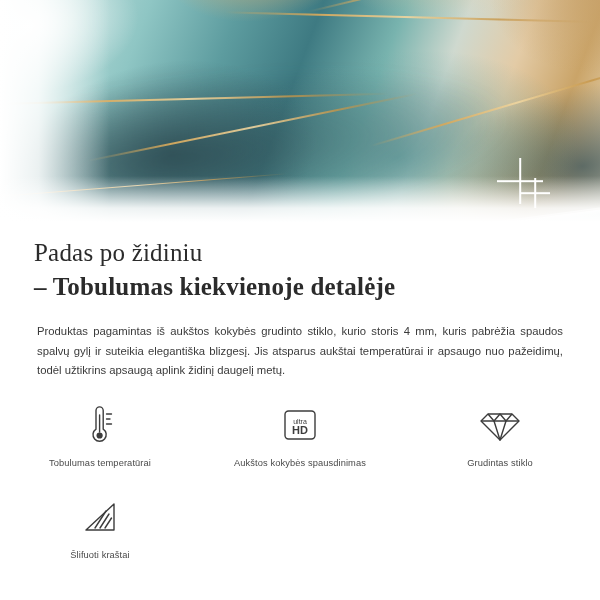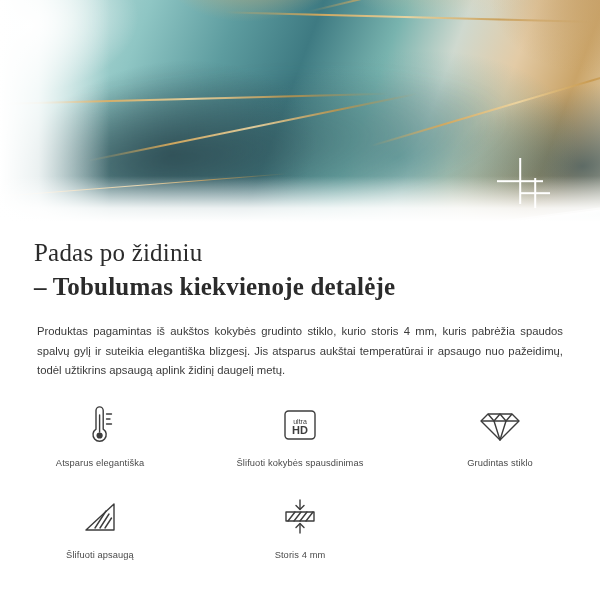--- a/index.html
+++ b/index.html
@@ -219,32 +219,32 @@
       <div class="icon-wrap">
         <svg width="40" height="42" viewBox="0 0 40 42" fill="none" stroke="#3c3c3c" stroke-width="1.4" stroke-linecap="round">
           <path d="M16 6.5a3.6 3.6 0 0 1 7.2 0v18.6a6.6 6.6 0 1 1-7.2 0z"></path>
           <line x1="19.6" y1="11" x2="19.6" y2="28"></line>
           <circle cx="19.6" cy="31.5" r="3.1" fill="#3c3c3c" stroke="none"></circle>
           <line x1="26.5" y1="10" x2="31.5" y2="10"></line>
           <line x1="26.5" y1="15" x2="30" y2="15"></line>
           <line x1="26.5" y1="20" x2="31.5" y2="20"></line>
         </svg>
       </div>
-      <div class="caption">Atsparus elegantiška</div>
+      <div class="caption">Tobulumas temperatūrai</div>
     </div>
 
     <div class="feature">
       <div class="icon-wrap">
         <svg width="42" height="42" viewBox="0 0 42 42" fill="none">
           <rect x="6" y="7" width="30" height="28" rx="3.5" stroke="#3c3c3c" stroke-width="1.4"></rect>
           <text x="21" y="19.5" font-family="Liberation Sans, sans-serif" font-size="7" fill="#3c3c3c" text-anchor="middle">ultra</text>
           <text x="21" y="30" font-family="Liberation Sans, sans-serif" font-size="11" font-weight="bold" fill="#3c3c3c" text-anchor="middle">HD</text>
         </svg>
       </div>
-      <div class="caption">Šlifuoti kokybės spausdinimas</div>
+      <div class="caption">Aukštos kokybės spausdinimas</div>
     </div>
 
 
     <div class="feature">
       <div class="icon-wrap">
         <svg width="44" height="40" viewBox="0 0 44 40" fill="none" stroke="#3c3c3c" stroke-width="1.4" stroke-linejoin="round">
           <path d="M10 9h24l7 7-19 19L3 16z"></path>
           <path d="M3 16h38"></path>
           <path d="M10 9l6 7 6-7 6 7 6-7"></path>
           <path d="M16 16l6 19 6-19"></path>
@@ -255,34 +255,18 @@
 
     <div class="feature">
       <div class="icon-wrap">
         <svg width="42" height="40" viewBox="0 0 42 40" fill="none" stroke="#3c3c3c" stroke-width="1.4" stroke-linecap="round" stroke-linejoin="round">
           <path d="M7 33 L35 33 L35 7 Z"></path>
           <line x1="16" y1="31" x2="27" y2="14"></line>
           <line x1="21" y1="31" x2="30" y2="17"></line>
           <line x1="26" y1="31" x2="32.5" y2="21"></line>
         </svg>
       </div>
-      <div class="caption">Šlifuoti apsaugą</div>
-    </div>
-
-    <div class="feature">
-      <div class="icon-wrap">
-        <svg width="44" height="42" viewBox="0 0 44 42" fill="none" stroke="#3c3c3c" stroke-width="1.4" stroke-linecap="round" stroke-linejoin="round">
-          <line x1="22" y1="4" x2="22" y2="13"></line>
-          <polyline points="18,9.5 22,13.5 26,9.5"></polyline>
-          <rect x="8" y="16" width="28" height="9"></rect>
-          <line x1="10" y1="25" x2="17" y2="16"></line>
-          <line x1="16" y1="25" x2="23" y2="16"></line>
-          <line x1="22" y1="25" x2="29" y2="16"></line>
-          <line x1="28" y1="25" x2="35" y2="16"></line>
-          <line x1="22" y1="37" x2="22" y2="28"></line>
-          <polyline points="18,31.5 22,27.5 26,31.5"></polyline>
-        </svg>
-      </div>
-      <div class="caption">Storis 4 mm</div>
-    </div>
+      <div class="caption">Šlifuoti kraštai</div>
+    </div>
+
 
   </div>
 </div>
 
 </body></html>

